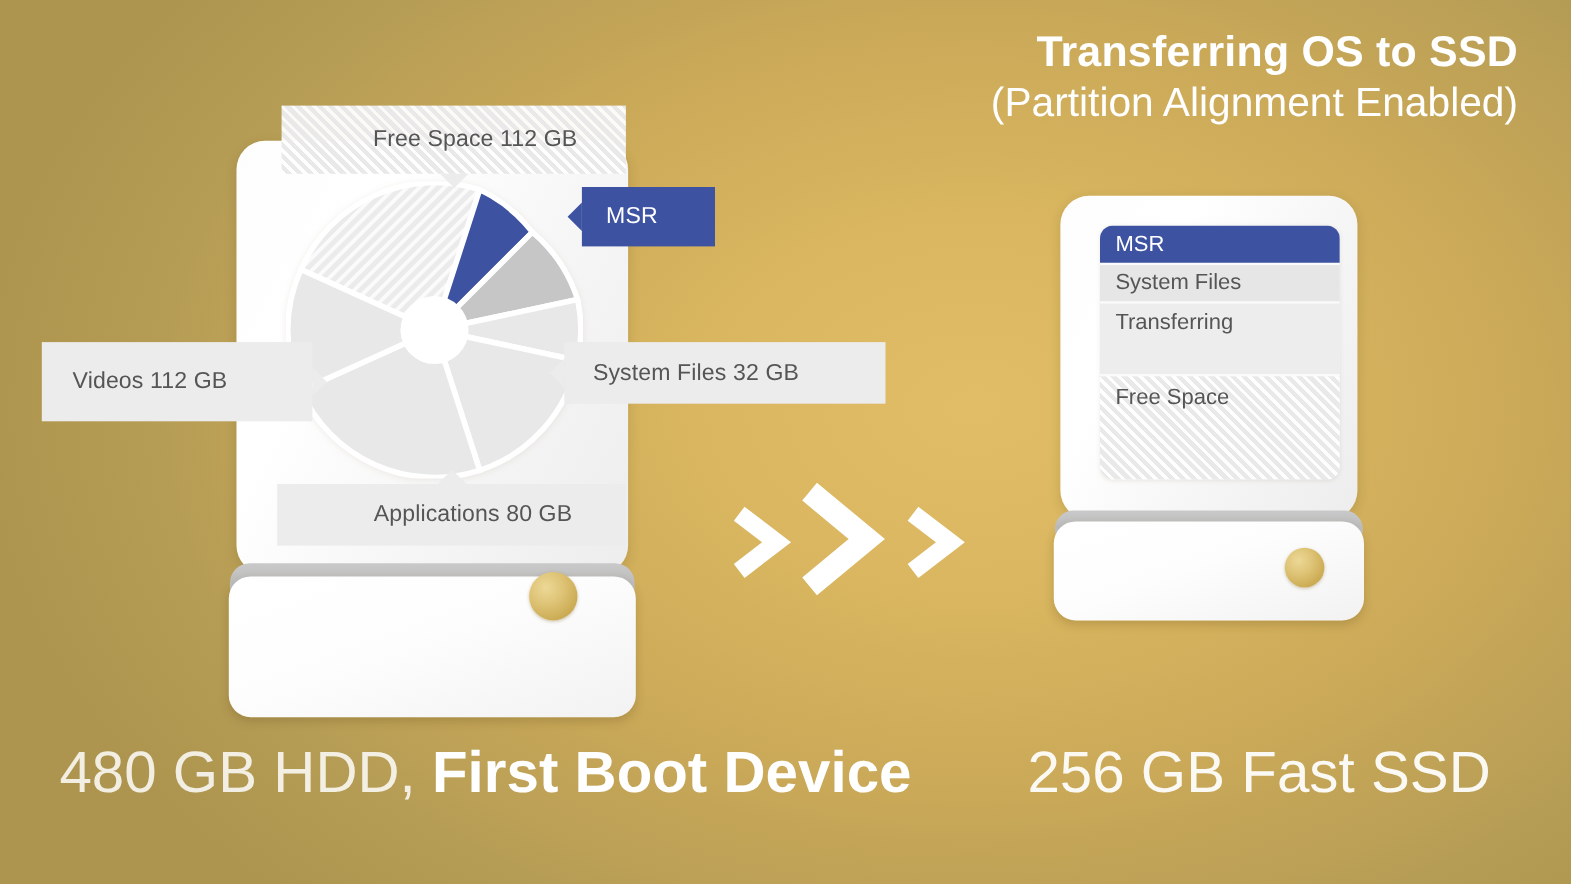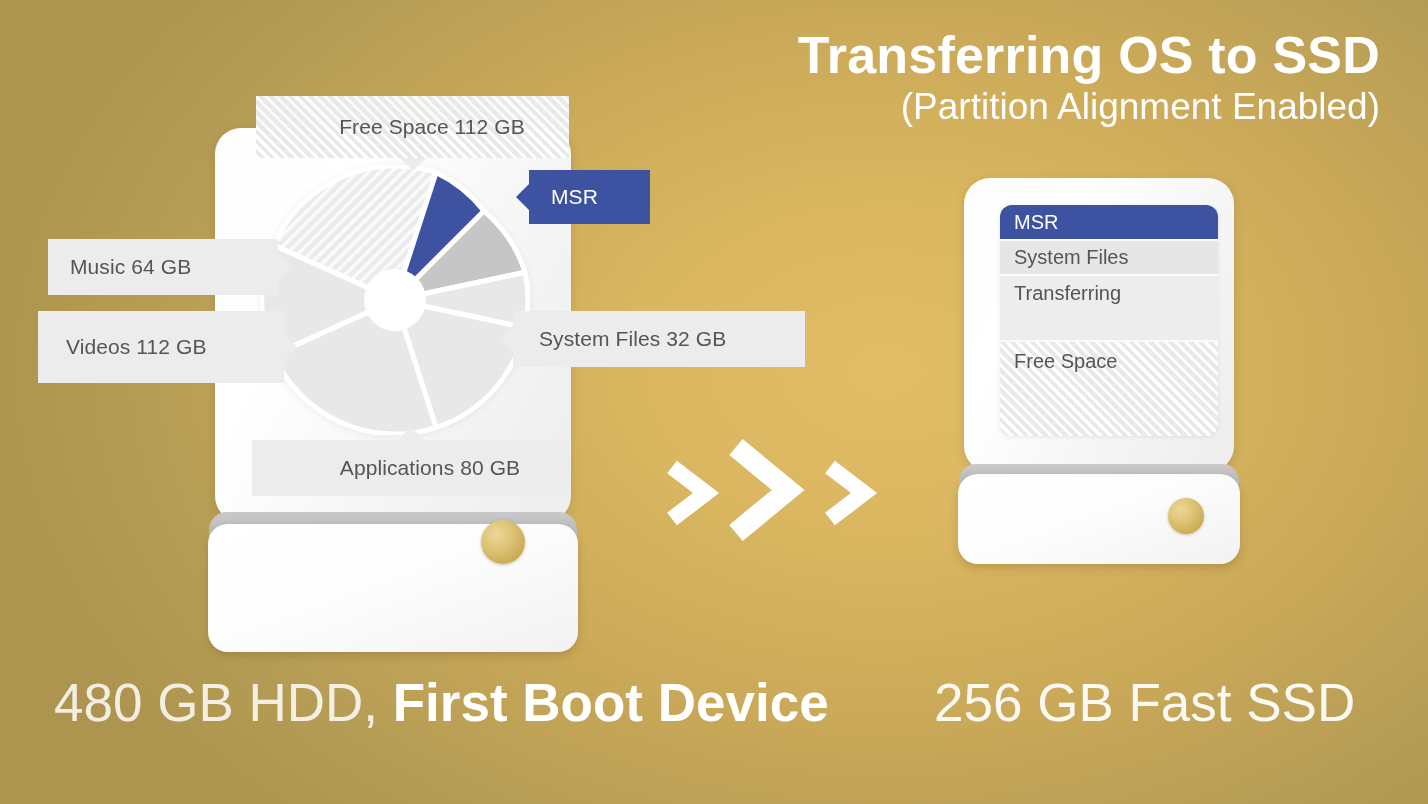--- a/index.html
+++ b/index.html
@@ -143,21 +143,21 @@
       repeating-linear-gradient(45deg,
         rgba(255,255,255,.95) 0px, rgba(255,255,255,.95) 3px,
         #e9e9e9 3px, #e9e9e9 7px);
   }
 
   
   #title{
     position:absolute;right:48px;top:26px;text-align:right;
     color:#ffffff;line-height:1.12;
   }
-  #title .t1{font-size:52px;font-weight:bold;letter-spacing:.2px;display:block;}
+  #title .t1{font-size:39px;font-weight:bold;letter-spacing:.2px;display:block;}
   #title .t2{font-size:37px;font-weight:normal;display:block;margin-top:2px;}
 
   .caption{
     position:absolute;color:#ffffff;font-size:53px;white-space:nowrap;
   }
   #cap-hdd{left:54px;top:672px;}
   #cap-hdd .soft{color:rgba(255,255,255,.84);font-weight:normal;}
   #cap-hdd .strong{font-weight:bold;}
   #cap-ssd{left:934px;top:672px;color:rgba(255,255,255,.93);}
 </style>
@@ -206,24 +206,20 @@
 
       <circle cx="135" cy="135" r="31" fill="#ffffff"></circle>
     </svg>
   </div>
 
   <div class="label lbl-hatch" id="lbl-free">
     <span class="txt">Free Space 112 GB</span>
     <span class="notch notch-down"></span>
   </div>
 
-  <div class="label lbl-light" id="lbl-music">
-    <span class="txt">Music 64 GB</span>
-    <span class="notch notch-right"></span>
-  </div>
 
   <div class="label lbl-light" id="lbl-videos">
     <span class="txt">Videos 112 GB</span>
     <span class="notch notch-right"></span>
   </div>
 
   <div class="label lbl-blue" id="lbl-msr">
     <span class="txt">MSR</span>
     <span class="notch notch-left"></span>
   </div>

